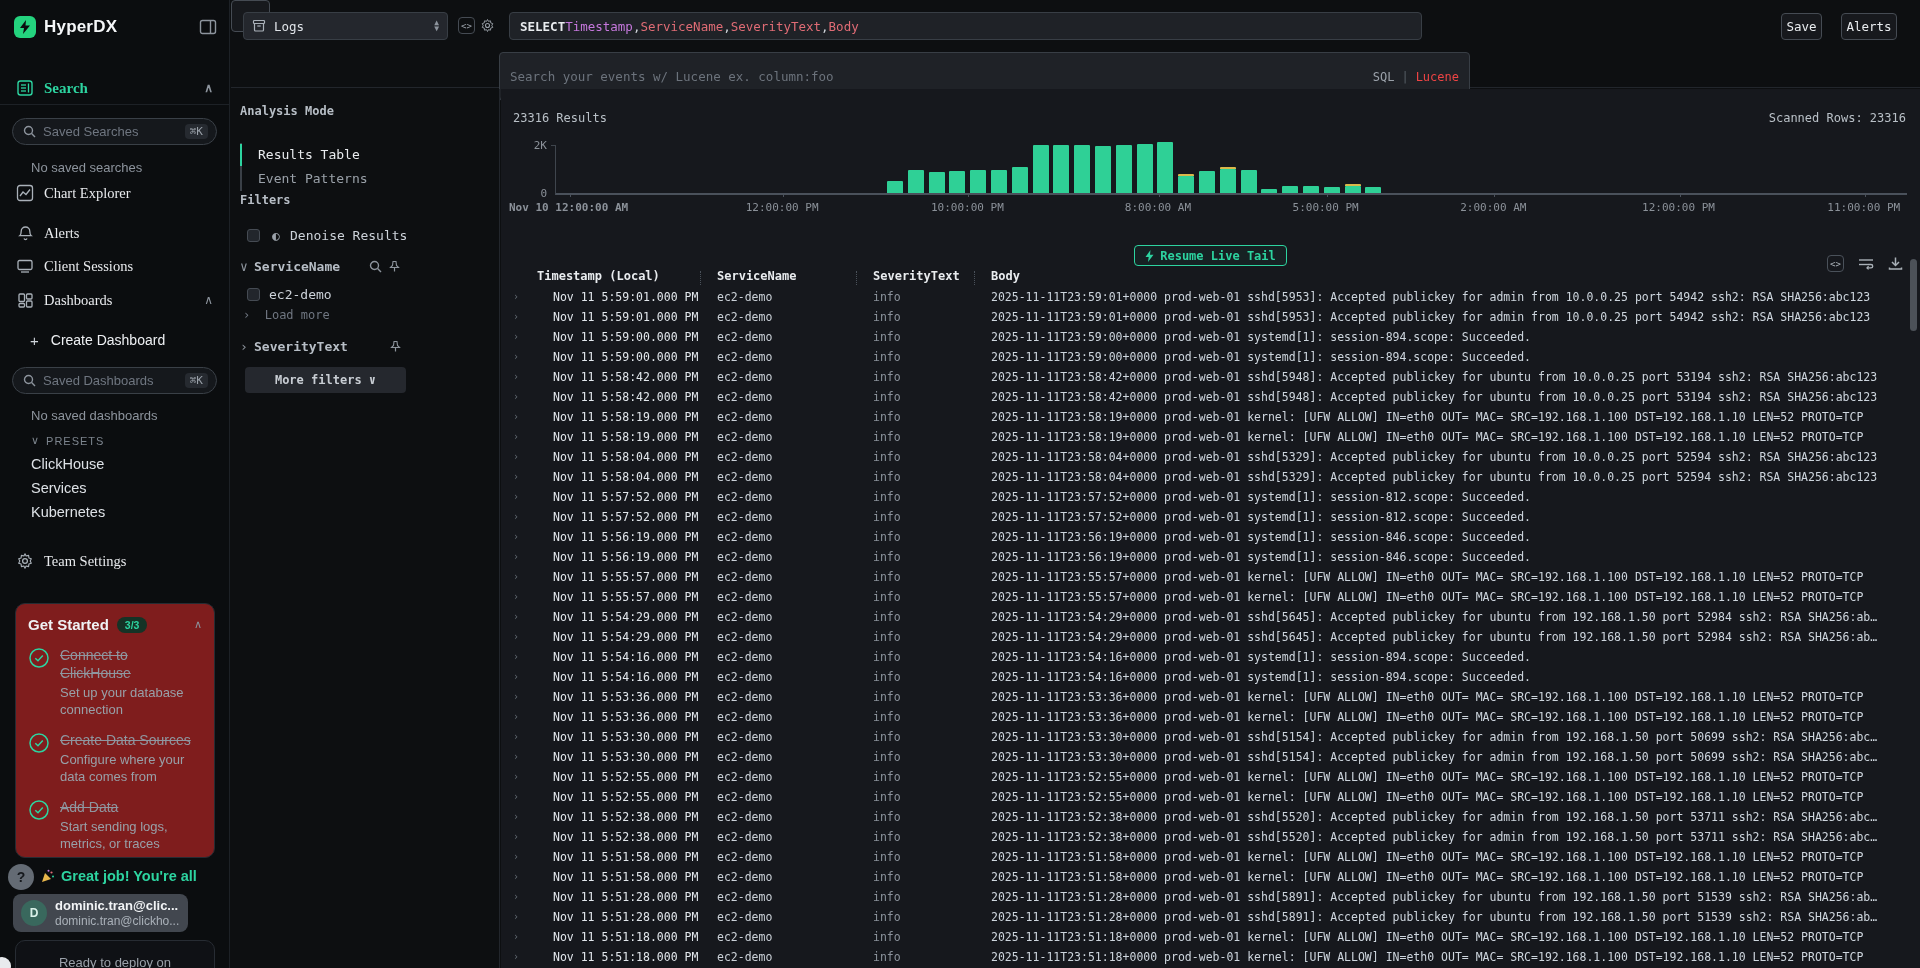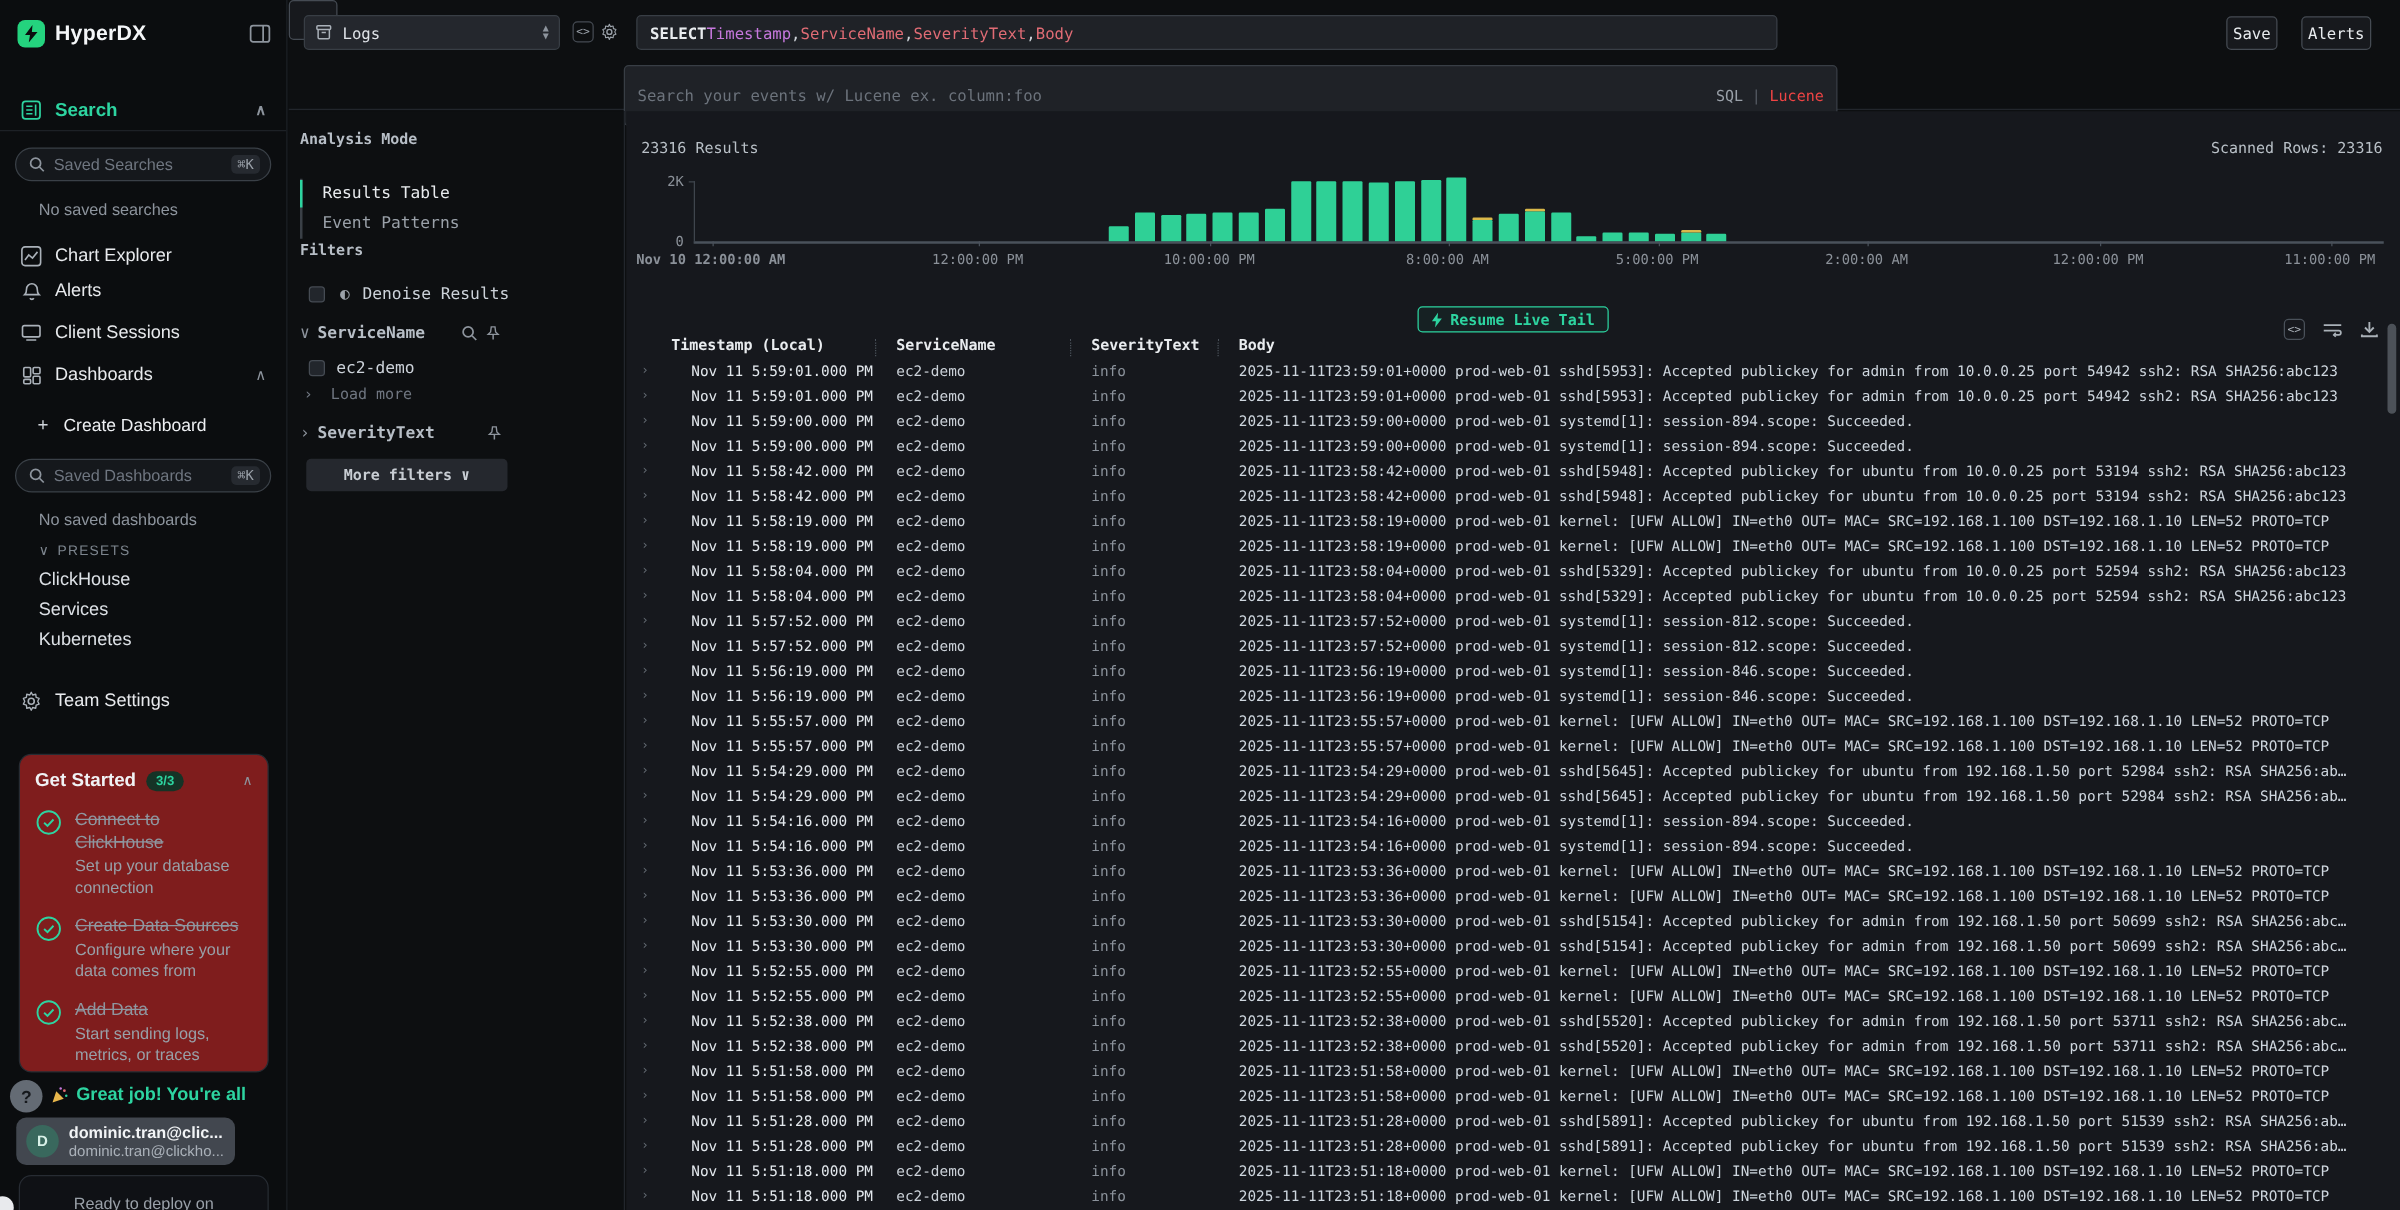--- a/index.html
+++ b/index.html
@@ -6,21 +6,21 @@
   html,body { width:1920px; height:968px; overflow:hidden; background:#0d0f11; }
   body { font-family:"DejaVu Sans Mono","Liberation Mono",monospace; color:#dfe3e8; position:relative; }
 
   
   .sidebar { position:absolute; left:0; top:0; width:230px; height:968px; background:#0b0d0f; border-right:1px solid #1d2126; }
   .logo-row { position:absolute; top:14px; left:14px; right:12px; height:26px; display:flex; align-items:center; }
   .logo-badge { width:22px; height:22px; border-radius:6px; background:#24d37e; display:flex; align-items:center; justify-content:center; margin-right:8px; }
   .logo-badge svg { width:12px; height:14px; }
   .logo-text { font-family:"Liberation Sans",sans-serif; font-weight:bold; font-size:17px; color:#f4f6f8; letter-spacing:.2px; }
   .collapse-btn { margin-left:auto; color:#8d949d; width:18px; height:18px; }
-  .side-row { position:absolute; left:0; right:0; height:26px; display:flex; align-items:center; padding:0 16px; font-family:Liberation Sans, sans-serif; font-size:14.5px; color:#e8eaed; cursor:pointer; }
+  .side-row { position:absolute; left:0; right:0; height:26px; display:flex; align-items:center; padding:0 16px; font-family:Liberation Serif, serif; font-size:14.5px; color:#e8eaed; cursor:pointer; }
   .side-row .ic { width:18px; height:18px; margin-right:10px; color:#aab1b9; flex:0 0 auto; display:flex; align-items:center; justify-content:center; }
   .side-row .chev { margin-left:auto; color:#8d949d; font-size:12px; }
   .search-hdr { top:75px; color:#2dd4a0; font-weight:bold; font-size:15px; }
   .search-hdr .ic { color:#2dd4a0; }
   .side-div { position:absolute; top:104px; left:0; right:0; border-top:1px solid #1d2126; }
   .pill { position:absolute; left:12px; right:12px; height:27px; border:1px solid #3a4047; background:#15181c; border-radius:14px; display:flex; align-items:center; padding:0 8px 0 10px; }
   .pill .mag { width:13px; height:13px; color:#8d949d; margin-right:7px; flex:0 0 auto; }
   .pill .ph { font-family:"Liberation Sans",sans-serif; font-size:13px; color:#6f7680; flex:1; white-space:nowrap; overflow:hidden; }
   .pill .kbd { font-size:11px; color:#9aa1a9; background:#262a30; border-radius:4px; padding:1px 5px; }
   .muted-line { position:absolute; left:31px; font-family:"Liberation Sans",sans-serif; font-size:13px; color:#8d949d; }
@@ -164,21 +164,21 @@
           <circle cx="5.5" cy="5.5" r="4" fill="none" stroke="currentColor" stroke-width="1.4"></circle>
           <line x1="8.6" y1="8.6" x2="12" y2="12" stroke="currentColor" stroke-width="1.4"></line>
         </svg>
     </span>
     <span class="ph">Saved Searches</span>
     <span class="kbd">⌘K</span>
   </div>
   <div class="muted-line" style="top:160px">No saved searches</div>
 
   <div id="nav-items">
-      <div class="side-row" style="top: 192px;">
+      <div class="side-row" style="top: 180px;">
         <span class="ic">
           <svg width="18" height="18" viewBox="0 0 18 18">
             <rect x="1.5" y="1.5" width="15" height="15" rx="2.5" fill="none" stroke="currentColor" stroke-width="1.3"></rect>
             <polyline points="4,12 7,8 10,10.5 14,5.5" fill="none" stroke="currentColor" stroke-width="1.3"></polyline>
           </svg>
         </span>
         <span>Chart Explorer</span>
       </div>
       <div class="side-row" style="top: 220px;">
         <span class="ic">

